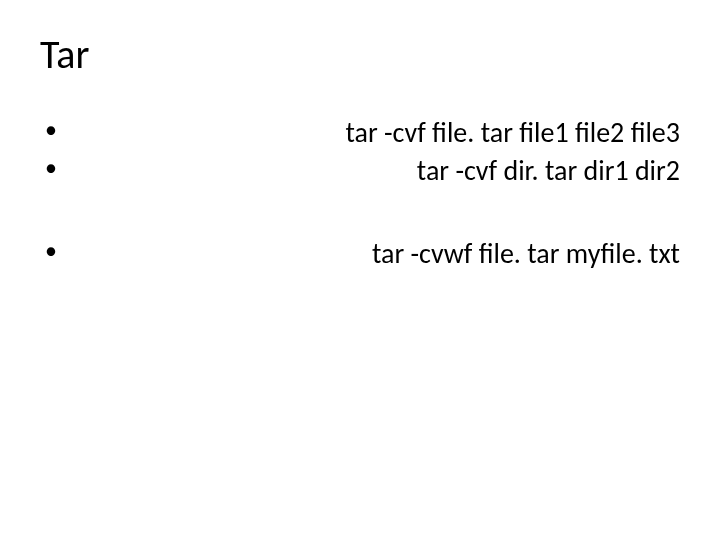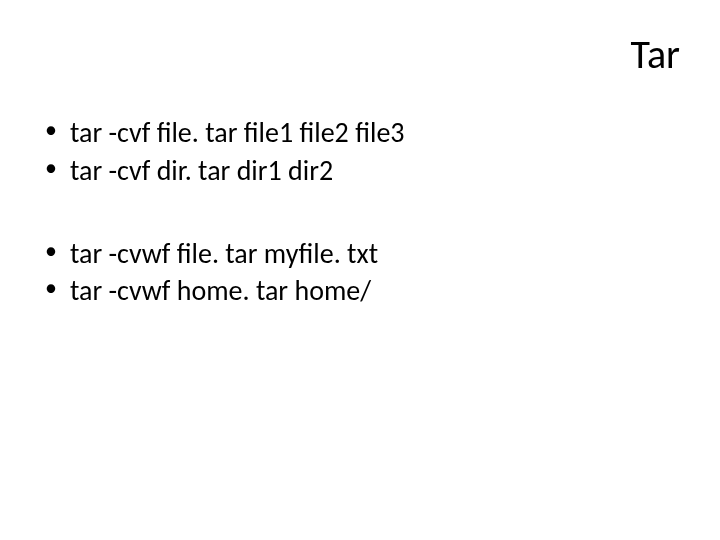--- a/index.html
+++ b/index.html
@@ -1,30 +1,31 @@
 <!DOCTYPE html>
 <html><head>
   <meta charset="utf-8">
   <style>
     * {
       margin: 0;
       padding: 0;
       box-sizing: border-box;
+      text-align: right;
     }
     body {
       width: 720px;
       height: 540px;
       background: #ffffff;
       font-family: Calibri, "Segoe UI", Arial, sans-serif;
       color: #000000;
       padding: 20px 40px 40px 40px;
     }
     .title {
       font-size: 40px;
-      text-align: right;
+      text-align: left;
       margin-bottom: 35px;
       margin-top: 10px;
       font-weight: normal;
     }
     .bullet-group {
       margin-bottom: 45px;
     }
     .bullet-item {
       font-size: 28px;
       line-height: 1.35;
@@ -44,14 +45,13 @@
 
 <h1 class="title">Tar</h1>
 
 <ul class="bullet-group">
   <li class="bullet-item">tar -cvf file. tar file1 file2 file3</li>
   <li class="bullet-item">tar -cvf dir. tar dir1 dir2</li>
 </ul>
 
 <ul class="bullet-group">
   <li class="bullet-item">tar -cvwf file. tar myfile. txt</li>
-  <li class="bullet-item">tar -cvwf home. tar home/</li>
 </ul>
 
 </body></html>

